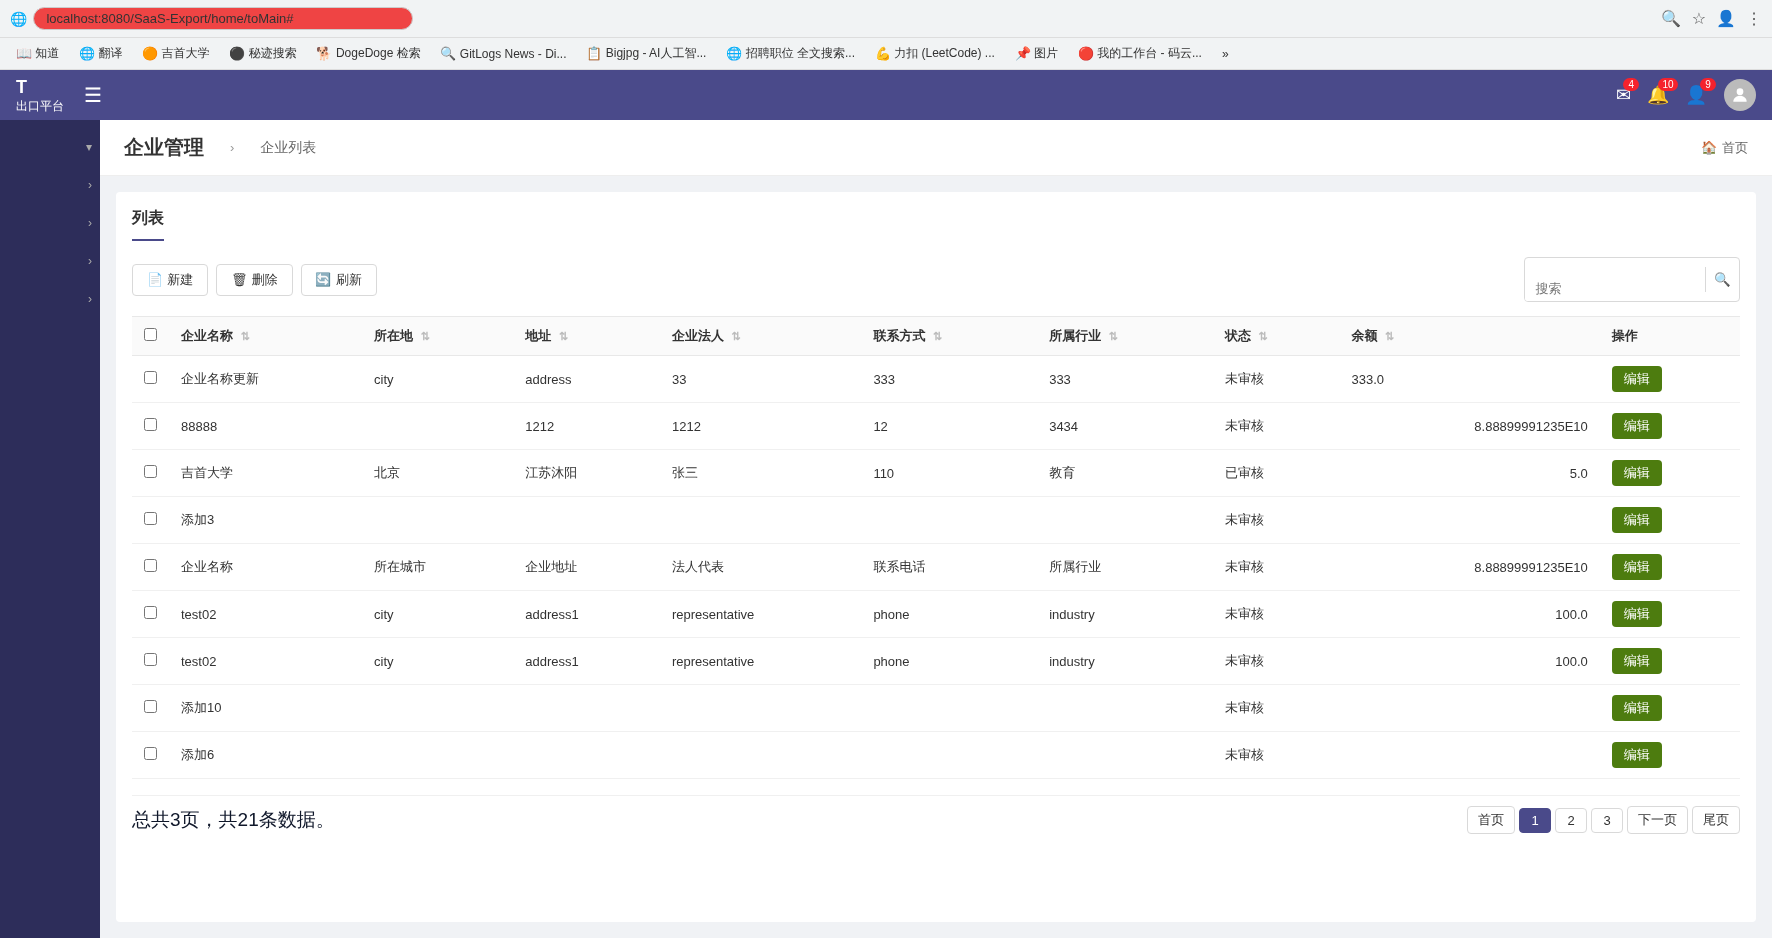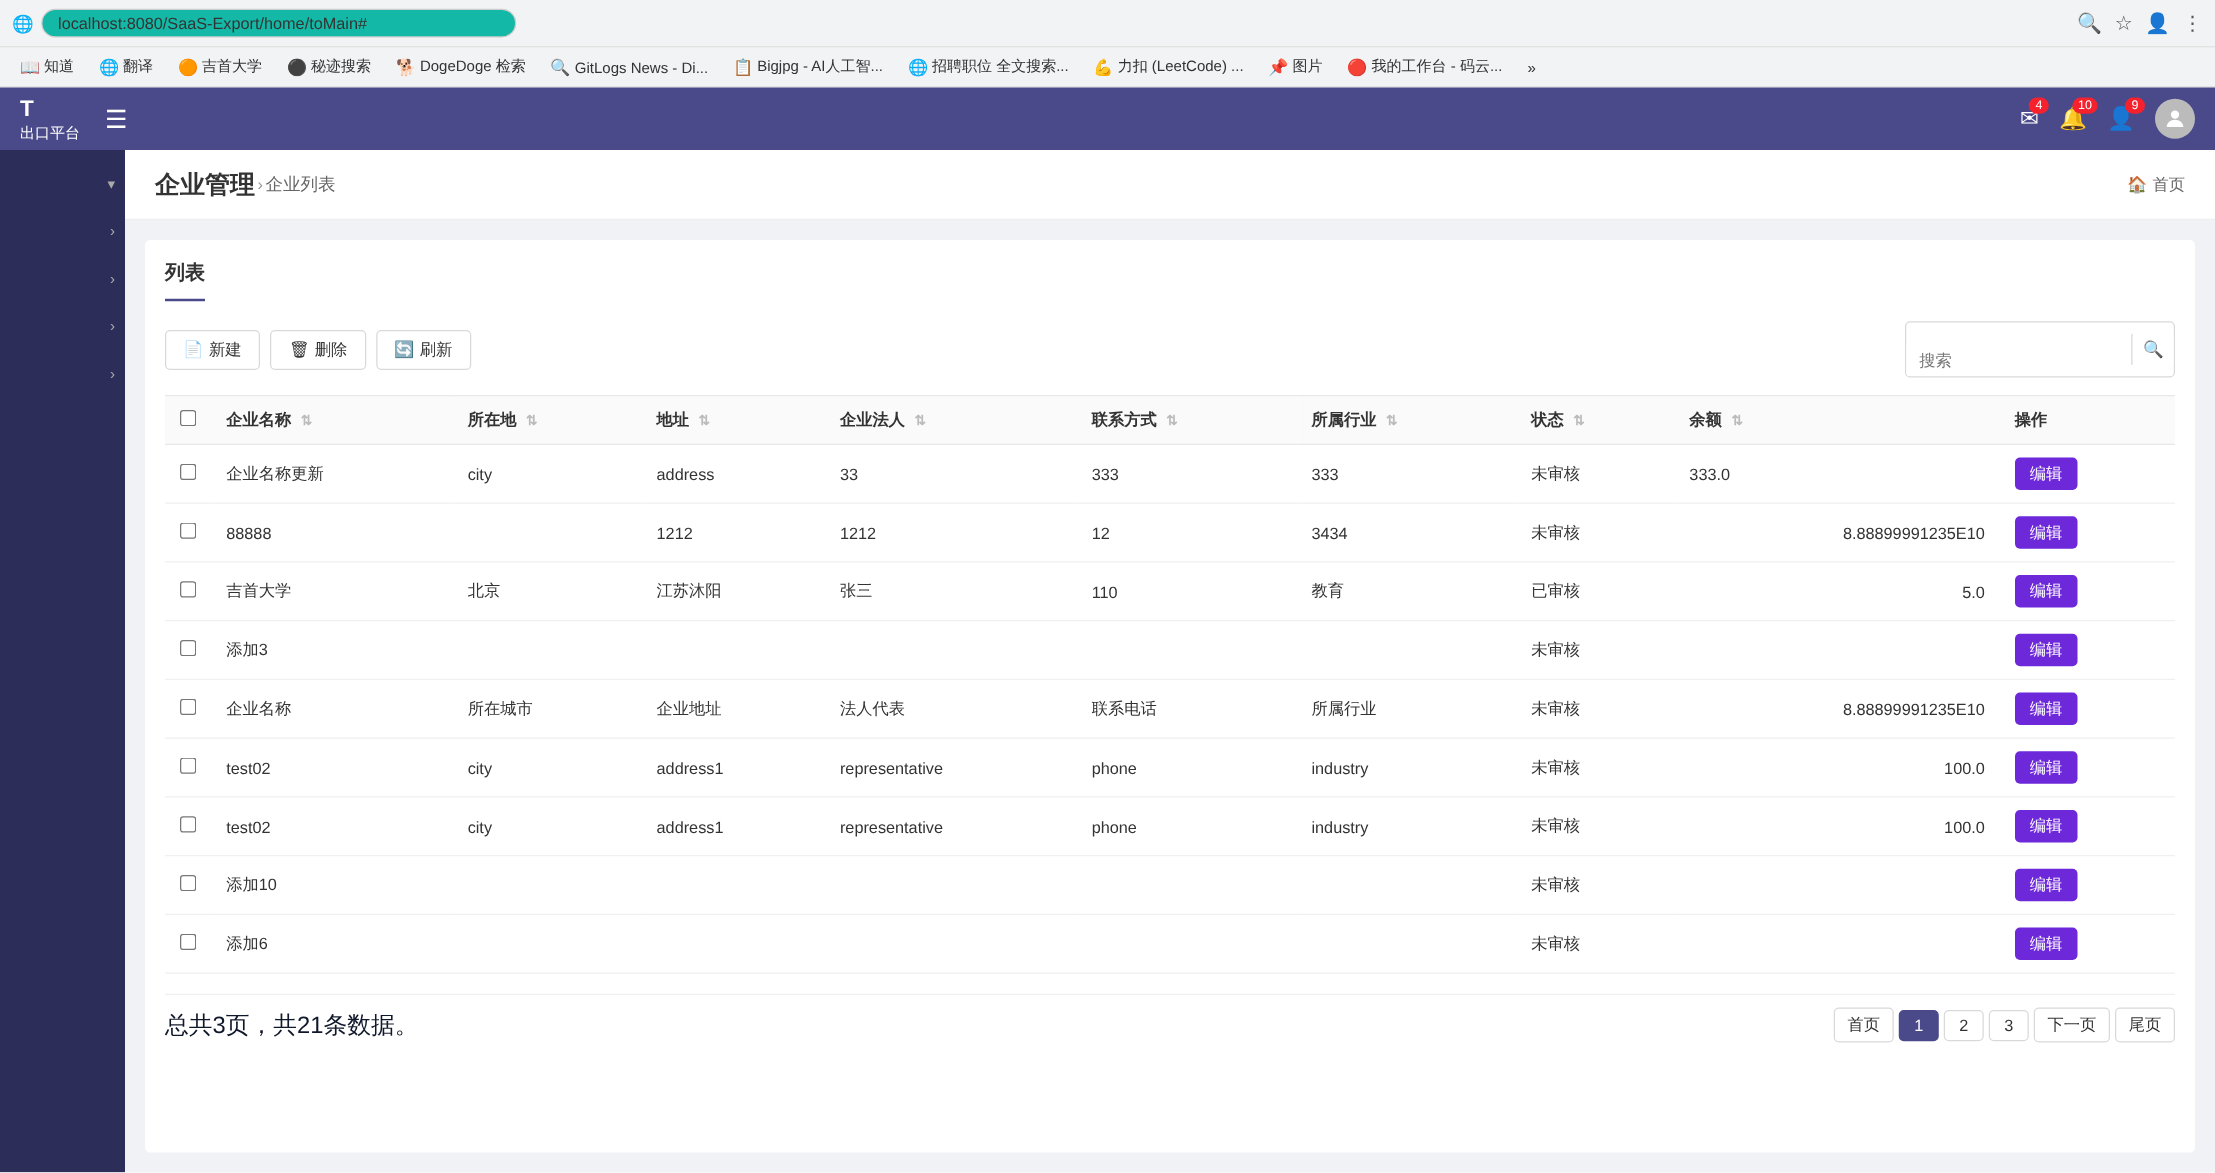--- a/index.html
+++ b/index.html
@@ -9,21 +9,21 @@
     .browser-bar {
       background: #f1f3f4;
       padding: 6px 10px;
       display: flex;
       align-items: center;
       border-bottom: 1px solid #ddd;
       height: 38px;
     }
     .browser-bar .favicon { font-size: 14px; margin-right: 6px; }
     .browser-bar .url-bar {
-      background: #14b8a6;
+      background: #ef4444;
       border: 1px solid #ccc;
       border-radius: 20px;
       padding: 3px 12px;
       font-size: 13px;
       color: #333;
       flex: 0 0 380px;
       display: flex;
       gap: 6px;
     }
     .browser-bar .spacer { flex: 1; }
@@ -146,21 +146,21 @@
 
     
     .page-header {
       background: white;
       padding: 14px 24px;
       display: flex;
       align-items: center;
       justify-content: space-between;
       border-bottom: 1px solid #eee;
     }
-    .page-header-left { display: flex; align-items: center; gap: 2px; }
+    .page-header-left { display: flex; align-items: center; gap: 26px; }
     .page-title { font-size: 20px; font-weight: bold; color: #333; }
     .breadcrumb-sep { color: #999; }
     .breadcrumb-item { color: #666; font-size: 14px; }
     .home-link { display: flex; align-items: center; gap: 4px; color: #666; font-size: 13px; cursor: pointer; }
 
     
     .panel {
       margin: 16px;
       background: white;
       border-radius: 4px;
@@ -231,21 +231,21 @@
     .data-table td {
       padding: 10px 12px;
       border-bottom: 1px solid #f0f0f0;
       color: #333;
     }
     .sort-icon { color: #bbb; margin-left: 4px; font-size: 11px; cursor: pointer; }
     .checkbox-cell { width: 32px; }
     input[type="checkbox"] { cursor: pointer; }
 
     .btn-edit {
-      background: #6d28d9;
+      background: #4d7c0f;
       color: white;
       border: none;
       padding: 4px 12px;
       border-radius: 4px;
       cursor: pointer;
       font-size: 13px;
     }
 
     .status-unapproved { color: #fa8c16; }
     .status-approved { color: #52c41a; }

